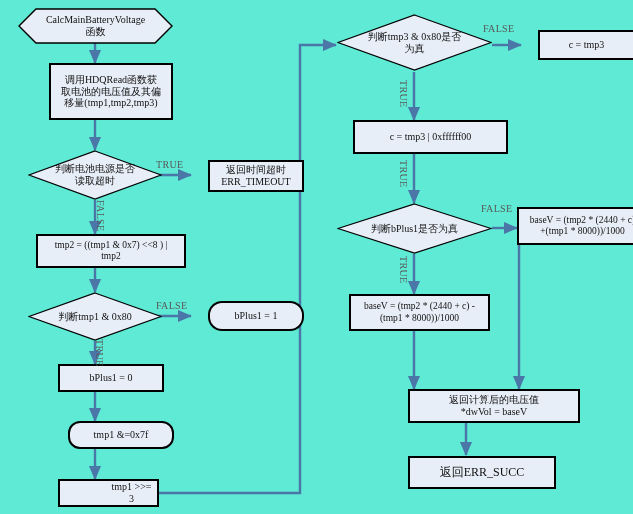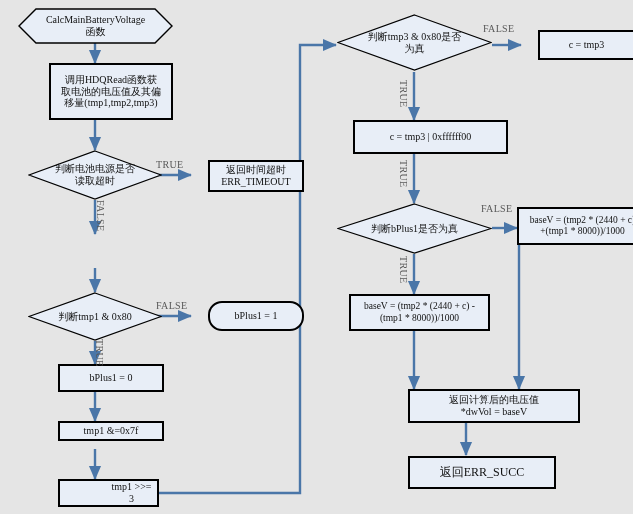--- a/index.html
+++ b/index.html
@@ -4,21 +4,21 @@
 <style>
   html, body {
     margin: 0;
     padding: 0;
     background: #ffffff;
   }
   #canvas {
     position: relative;
     width: 633px;
     height: 514px;
-    background: #e5e5e5;
+    background: #5eead4;
     font-family: "Liberation Serif", serif;
     overflow: hidden;
   }
   .svg-layer {
     position: absolute;
     left: 0;
     top: 0;
     width: 633px;
     height: 514px;
   }
@@ -144,37 +144,41 @@
     </svg>
     <span class="txt">判断电池电源是否
 读取超时</span>
   </div>
 
   <div class="node proc" style="left:192px; top:160px; width:96px; height:32px; font-size:10px;">
     <span class="txt">返回时间超时
 ERR_TIMEOUT</span>
   </div>
 
+  <div class="node proc" style="left:20px; top:234px; width:150px; height:34px; font-size:9.5px;">
+    <span class="txt">tmp2 = ((tmp1 &amp; 0x7) &lt;&lt;8 ) |
+tmp2</span>
+  </div>
 
   <div class="node diawrap" style="left:28px; top:292px; width:134px; height:49px; font-size:10px;">
     <svg class="shape-svg" viewBox="0 0 134 49" preserveAspectRatio="none">
       <polygon points="67,1 133,24.5 67,48 1,24.5" fill="#e8eef7" stroke="#000000" stroke-width="1.2"></polygon>
     </svg>
     <span class="txt">判断tmp1 &amp; 0x80</span>
   </div>
 
   <div class="node proc" style="left:192px; top:301px; width:96px; height:30px; font-size:10px;border-radius:14px;">
     <span class="txt">bPlus1 = 1</span>
   </div>
 
   <div class="node proc" style="left:42px; top:364px; width:106px; height:28px; font-size:10px;">
     <span class="txt">bPlus1 = 0</span>
   </div>
 
-  <div class="node proc" style="left:42px; top:421px; width:106px; height:20px; font-size:10px;">
+  <div class="node proc" style="left:52px; top:421px; width:106px; height:28px; font-size:10px;border-radius:12px;">
     <span class="txt">tmp1 &amp;=0x7f</span>
   </div>
 
   <div class="node proc" style="left:42px; top:479px; width:101px; height:28px; font-size:10px;padding-left:46px;">
     <span class="txt">tmp1 &gt;&gt;= 3</span>
   </div>
 
   <div class="node diawrap" style="left:337px; top:14px; width:155px; height:57px; font-size:10px;">
     <svg class="shape-svg" viewBox="0 0 155 57" preserveAspectRatio="none">
       <polygon points="77.5,1 154,28.5 77.5,56 1,28.5" fill="#e8eef7" stroke="#000000" stroke-width="1.2"></polygon>

